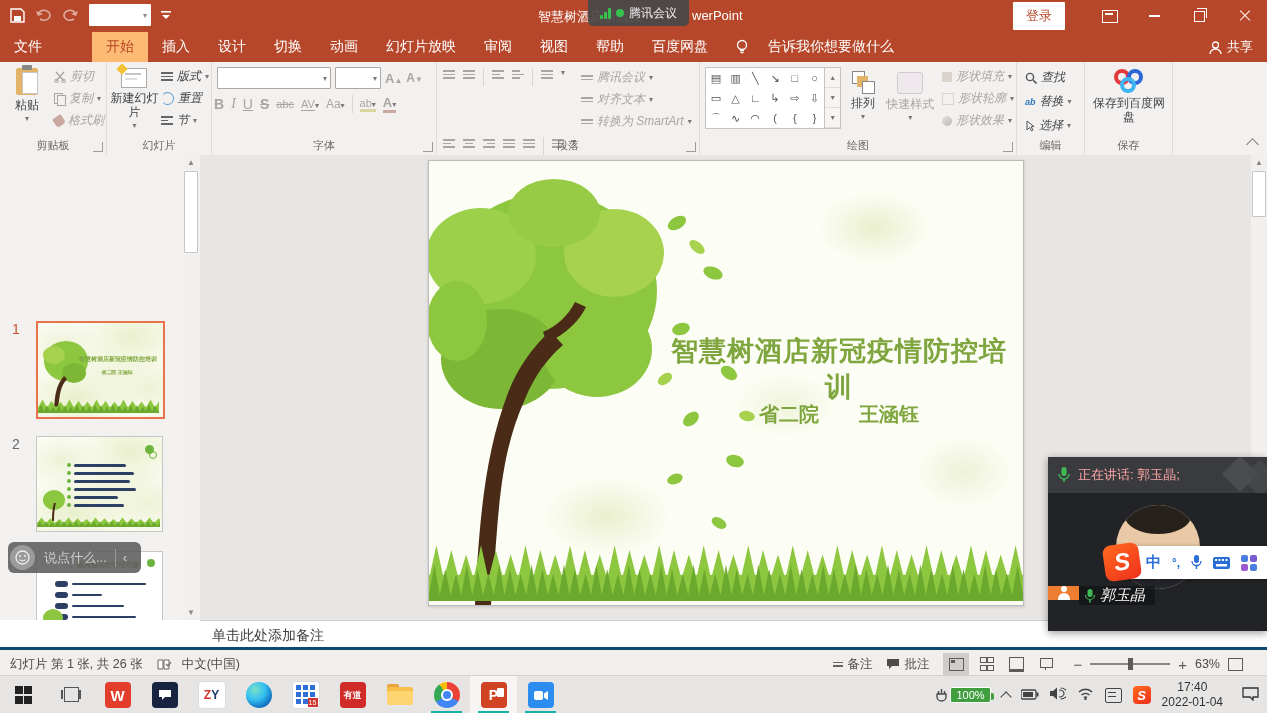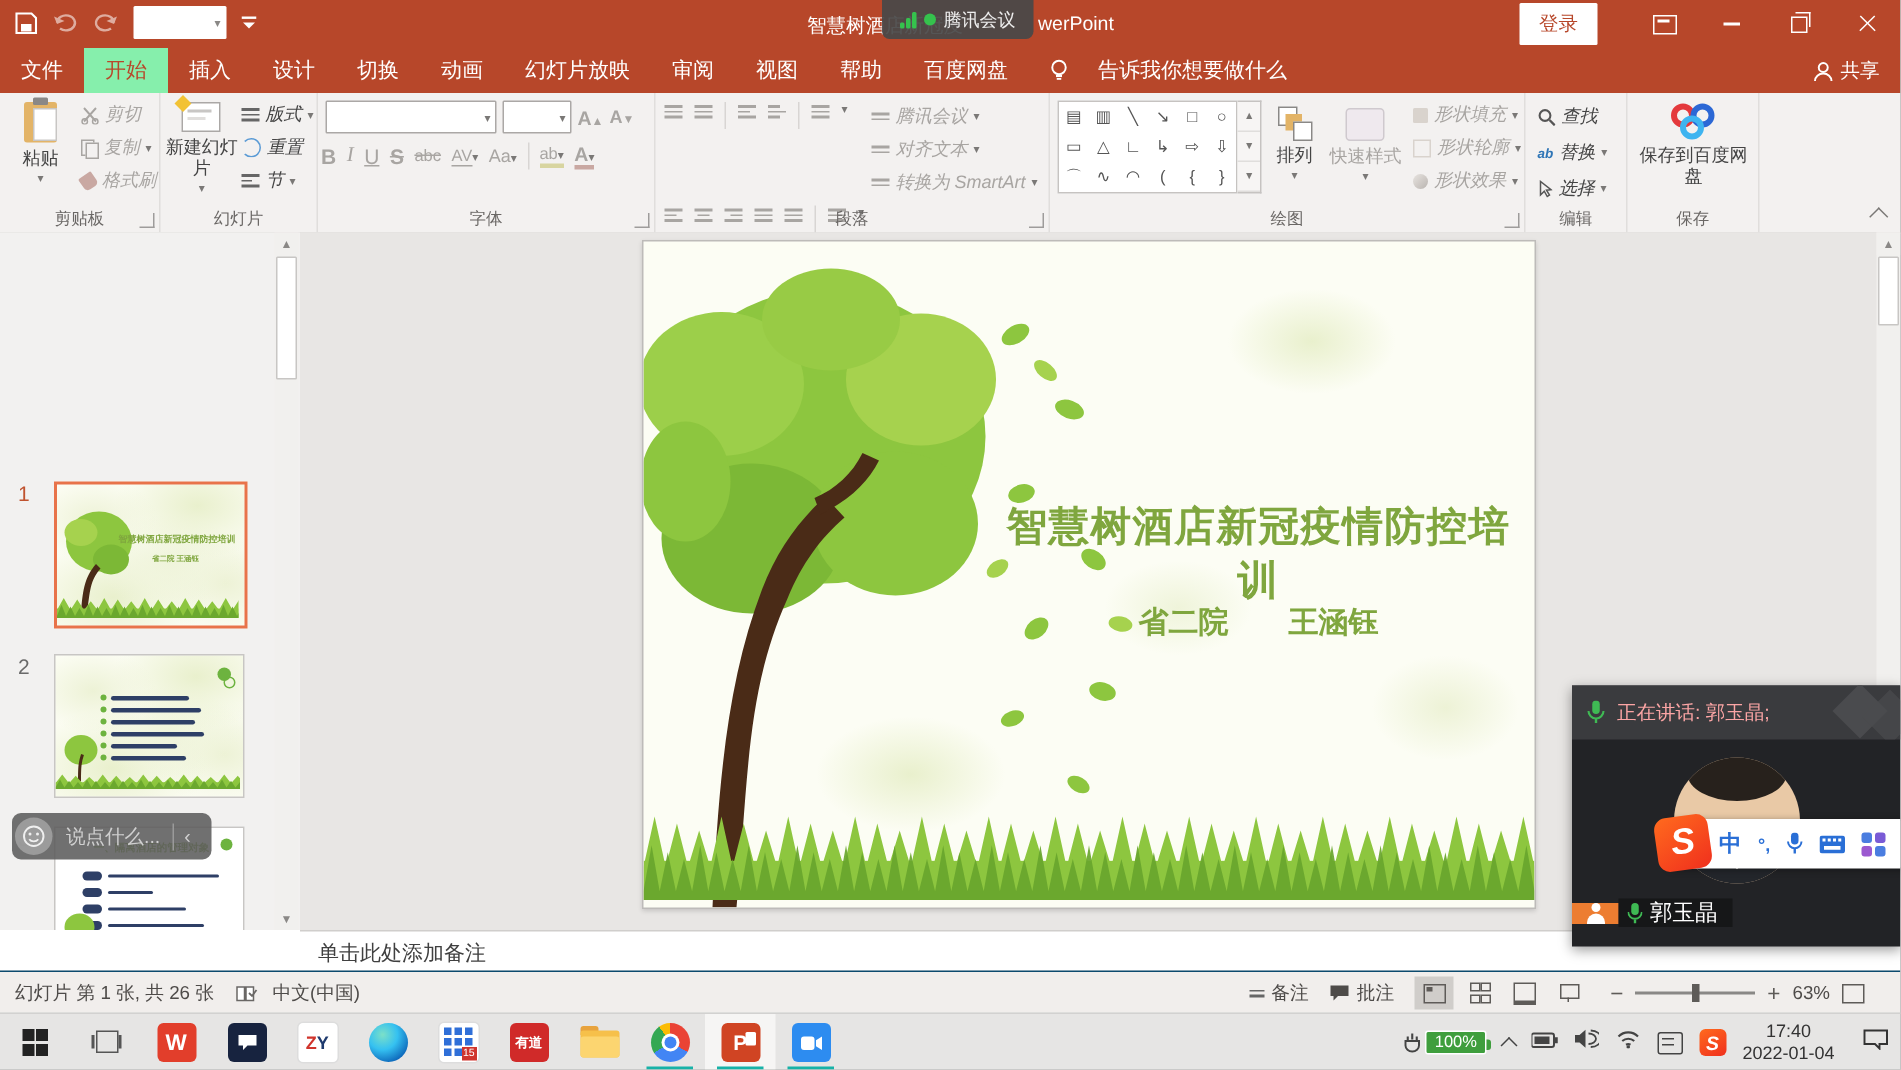--- a/index.html
+++ b/index.html
@@ -23,21 +23,21 @@
   .min-glyph{width:11px;height:1.5px;background:#fff;}
   .rest-glyph{width:9px;height:9px;border:1.2px solid #fff;position:relative;}
   .rest-glyph:before{content:"";position:absolute;left:2px;top:-4px;width:9px;height:9px;border:1.2px solid #fff;border-bottom:none;border-left:none;}
   .x1,.x2{position:absolute;width:14px;height:1.4px;background:#fff;left:0;top:6px;}
   .x1{transform:rotate(45deg);} .x2{transform:rotate(-45deg);}
   .ribopt{width:14px;height:11px;border:1.2px solid #fff;position:relative;}
   .ribopt:after{content:"";position:absolute;left:2px;top:2px;width:8px;height:2px;background:#fff;}
   
   .tabrow{position:absolute;left:0;top:32px;right:0;height:30px;background:#b7472a;display:flex;align-items:stretch;color:#fff;font-size:14px;}
   .tab{display:flex;align-items:center;padding:0 14px;cursor:pointer;white-space:nowrap;}
-  .tab.active{background:#86efac;color:#b7472a;}
+  .tab.active{background:#fdba74;color:#b7472a;margin-left:36px;}
   .tellme{display:flex;align-items:center;gap:20px;padding:0 14px;}
   .share-area{position:absolute;right:14px;top:32px;height:30px;display:flex;align-items:center;gap:5px;font-size:13px;color:#fff;}
   
   .ribbon{position:absolute;left:0;top:62px;right:0;height:93px;background:#f3f1f0;border-bottom:1px solid #d2cfcd;display:flex;}
   .grp{position:relative;border-right:1px solid #e0dedc;height:100%;box-sizing:border-box;padding-top:3px;}
   .grp-label{position:absolute;bottom:2px;left:0;right:0;text-align:center;font-size:11px;color:#6a6765;}
   .dlg{position:absolute;right:3px;bottom:3px;width:9px;height:9px;border-right:1.2px solid #8a8886;border-bottom:1.2px solid #8a8886;opacity:.8;}
   .bigbtn{display:inline-flex;flex-direction:column;align-items:center;justify-content:flex-start;width:48px;height:68px;font-size:12px;color:#444;text-align:center;line-height:14px;cursor:pointer;}
   .bigbtn .lbl{margin-top:3px;}
   .car{font-size:8px;color:#7a7876;}
@@ -73,21 +73,21 @@
   .vscroll{position:absolute;width:16px;background:#f1f0ee;}
   .vs-btn{position:absolute;left:0;right:0;height:15px;background:#f1f0ee;color:#8a8886;font-size:8px;text-align:center;line-height:15px;}
   .vs-thumb{position:absolute;left:1px;right:1px;background:#fff;border:1px solid #c8c6c4;border-radius:1px;}
   .editor{position:absolute;left:200px;top:155px;right:0;height:465px;background:#e8e6e4;}
   .slide{position:absolute;left:228px;top:5px;width:594px;height:444px;border:1px solid #bdbbb9;box-shadow:0 1px 3px rgba(0,0,0,.15);overflow:hidden;}
   .slide-title{position:absolute;left:230px;top:172px;width:360px;text-align:center;font-size:27px;font-weight:bold;color:#7fa63e;letter-spacing:1px;}
   .slide-sub{position:absolute;left:260px;top:240px;width:300px;text-align:center;font-size:20px;font-weight:bold;color:#7fa63e;white-space:pre;}
   .notesbar{position:absolute;left:200px;top:620px;right:0;height:27px;background:#fff;border-top:1px solid #d0cecc;}
   .notesbar span{position:absolute;left:12px;top:6px;font-size:14px;color:#404040;}
   
-  .statusbar{position:absolute;left:0;top:647px;right:0;height:28px;background:#f1eeec;border-top:1px solid #0c4a6e;display:flex;align-items:center;font-size:12.5px;color:#4e4b49;}
+  .statusbar{position:absolute;left:0;top:647px;right:0;height:28px;background:#f1eeec;border-top:3px solid #0c4a6e;display:flex;align-items:center;font-size:12.5px;color:#4e4b49;}
   .st-right{margin-left:auto;display:flex;align-items:center;gap:14px;padding-right:24px;}
   .viewbtn{width:26px;height:22px;display:flex;align-items:center;justify-content:center;}
   .viewbtn.on{background:#d0cdca;}
   .zoomtrack{width:80px;height:2px;background:#8a8886;position:relative;}
   .zoomthumb{position:absolute;left:38px;top:-5px;width:5px;height:12px;background:#5e5b58;}
   .fitico{width:13px;height:11px;border:1.4px solid #5e5b58;position:relative;}
   
   .taskbar{position:absolute;left:0;top:675px;right:0;height:38px;background:#e6e5e4;border-top:1px solid #d2d1d0;display:flex;align-items:stretch;}
   .slot{width:47px;display:flex;align-items:center;justify-content:center;position:relative;cursor:pointer;}
   .slot.hl{background:#f6f5f4;}
@@ -101,21 +101,21 @@
   .chev-up-sm{width:7px;height:7px;border-left:1.6px solid #444;border-top:1.6px solid #444;transform:rotate(45deg);margin-top:3px;}
   
   .meetwin{position:absolute;left:1048px;top:457px;width:219px;height:174px;background:#222326;box-shadow:0 2px 8px rgba(0,0,0,.4);z-index:40;}
   .meethead{height:36px;background:#3a3b3e;display:flex;align-items:center;gap:8px;padding:0 10px;box-sizing:border-box;position:relative;overflow:hidden;}
   .meethead .sp{font-size:13px;color:#fca5a5;}
   .wm{position:absolute;width:26px;height:26px;background:#4a4b4e;transform:rotate(45deg);}
   .avatar{position:absolute;left:50%;top:48px;transform:translateX(-50%);width:84px;height:84px;border-radius:50%;overflow:hidden;background:#e9c9a6;}
   .avatar .hair{position:absolute;left:9px;top:-7px;width:66px;height:36px;background:#27211c;border-radius:50%;}
   .avatar .suit{position:absolute;left:-4px;bottom:-10px;width:92px;height:34px;background:#23262b;border-radius:45% 45% 0 0;}
   .avatar .collar{position:absolute;left:36px;bottom:12px;width:12px;height:12px;background:#f3ede4;transform:rotate(45deg);}
-  .namechip{position:absolute;left:0;bottom:0;height:45px;display:flex;align-items:center;}
+  .namechip{position:absolute;left:0;bottom:0;height:45px;display:flex;align-items:flex-start;font-style:italic;}
   .membox{width:31px;background:#ed7d31;display:flex;align-items:center;justify-content:center;}
   .namebg{background:rgba(15,15,15,.6);display:flex;align-items:center;gap:5px;padding:0 10px 0 6px;color:#fff;font-size:15px;}
   .person-ico{width:14px;height:14px;position:relative;}
   .person-ico:before{content:"";position:absolute;left:4px;top:0;width:6px;height:6px;border-radius:50%;background:#fff;}
   .person-ico:after{content:"";position:absolute;left:1px;top:7px;width:12px;height:7px;border-radius:6px 6px 0 0;background:#fff;}
   
   .sogou{position:absolute;left:1112px;top:546px;height:33px;width:158px;background:#fff;border-radius:4px;box-shadow:0 1px 5px rgba(0,0,0,.35);display:flex;align-items:center;gap:11px;padding-left:34px;z-index:45;}
   .slogo{position:absolute;left:-8px;top:-2px;width:36px;height:36px;border-radius:8px;background:linear-gradient(150deg,#ff6a1e,#f0301d);transform:rotate(-8deg);display:flex;align-items:center;justify-content:center;color:#fff;font-size:24px;font-weight:bold;font-style:italic;}
   .sg{color:#2a6fd6;font-size:15px;font-weight:bold;}
   .gridico{display:grid;grid-template-columns:7px 7px;grid-gap:2px;}

